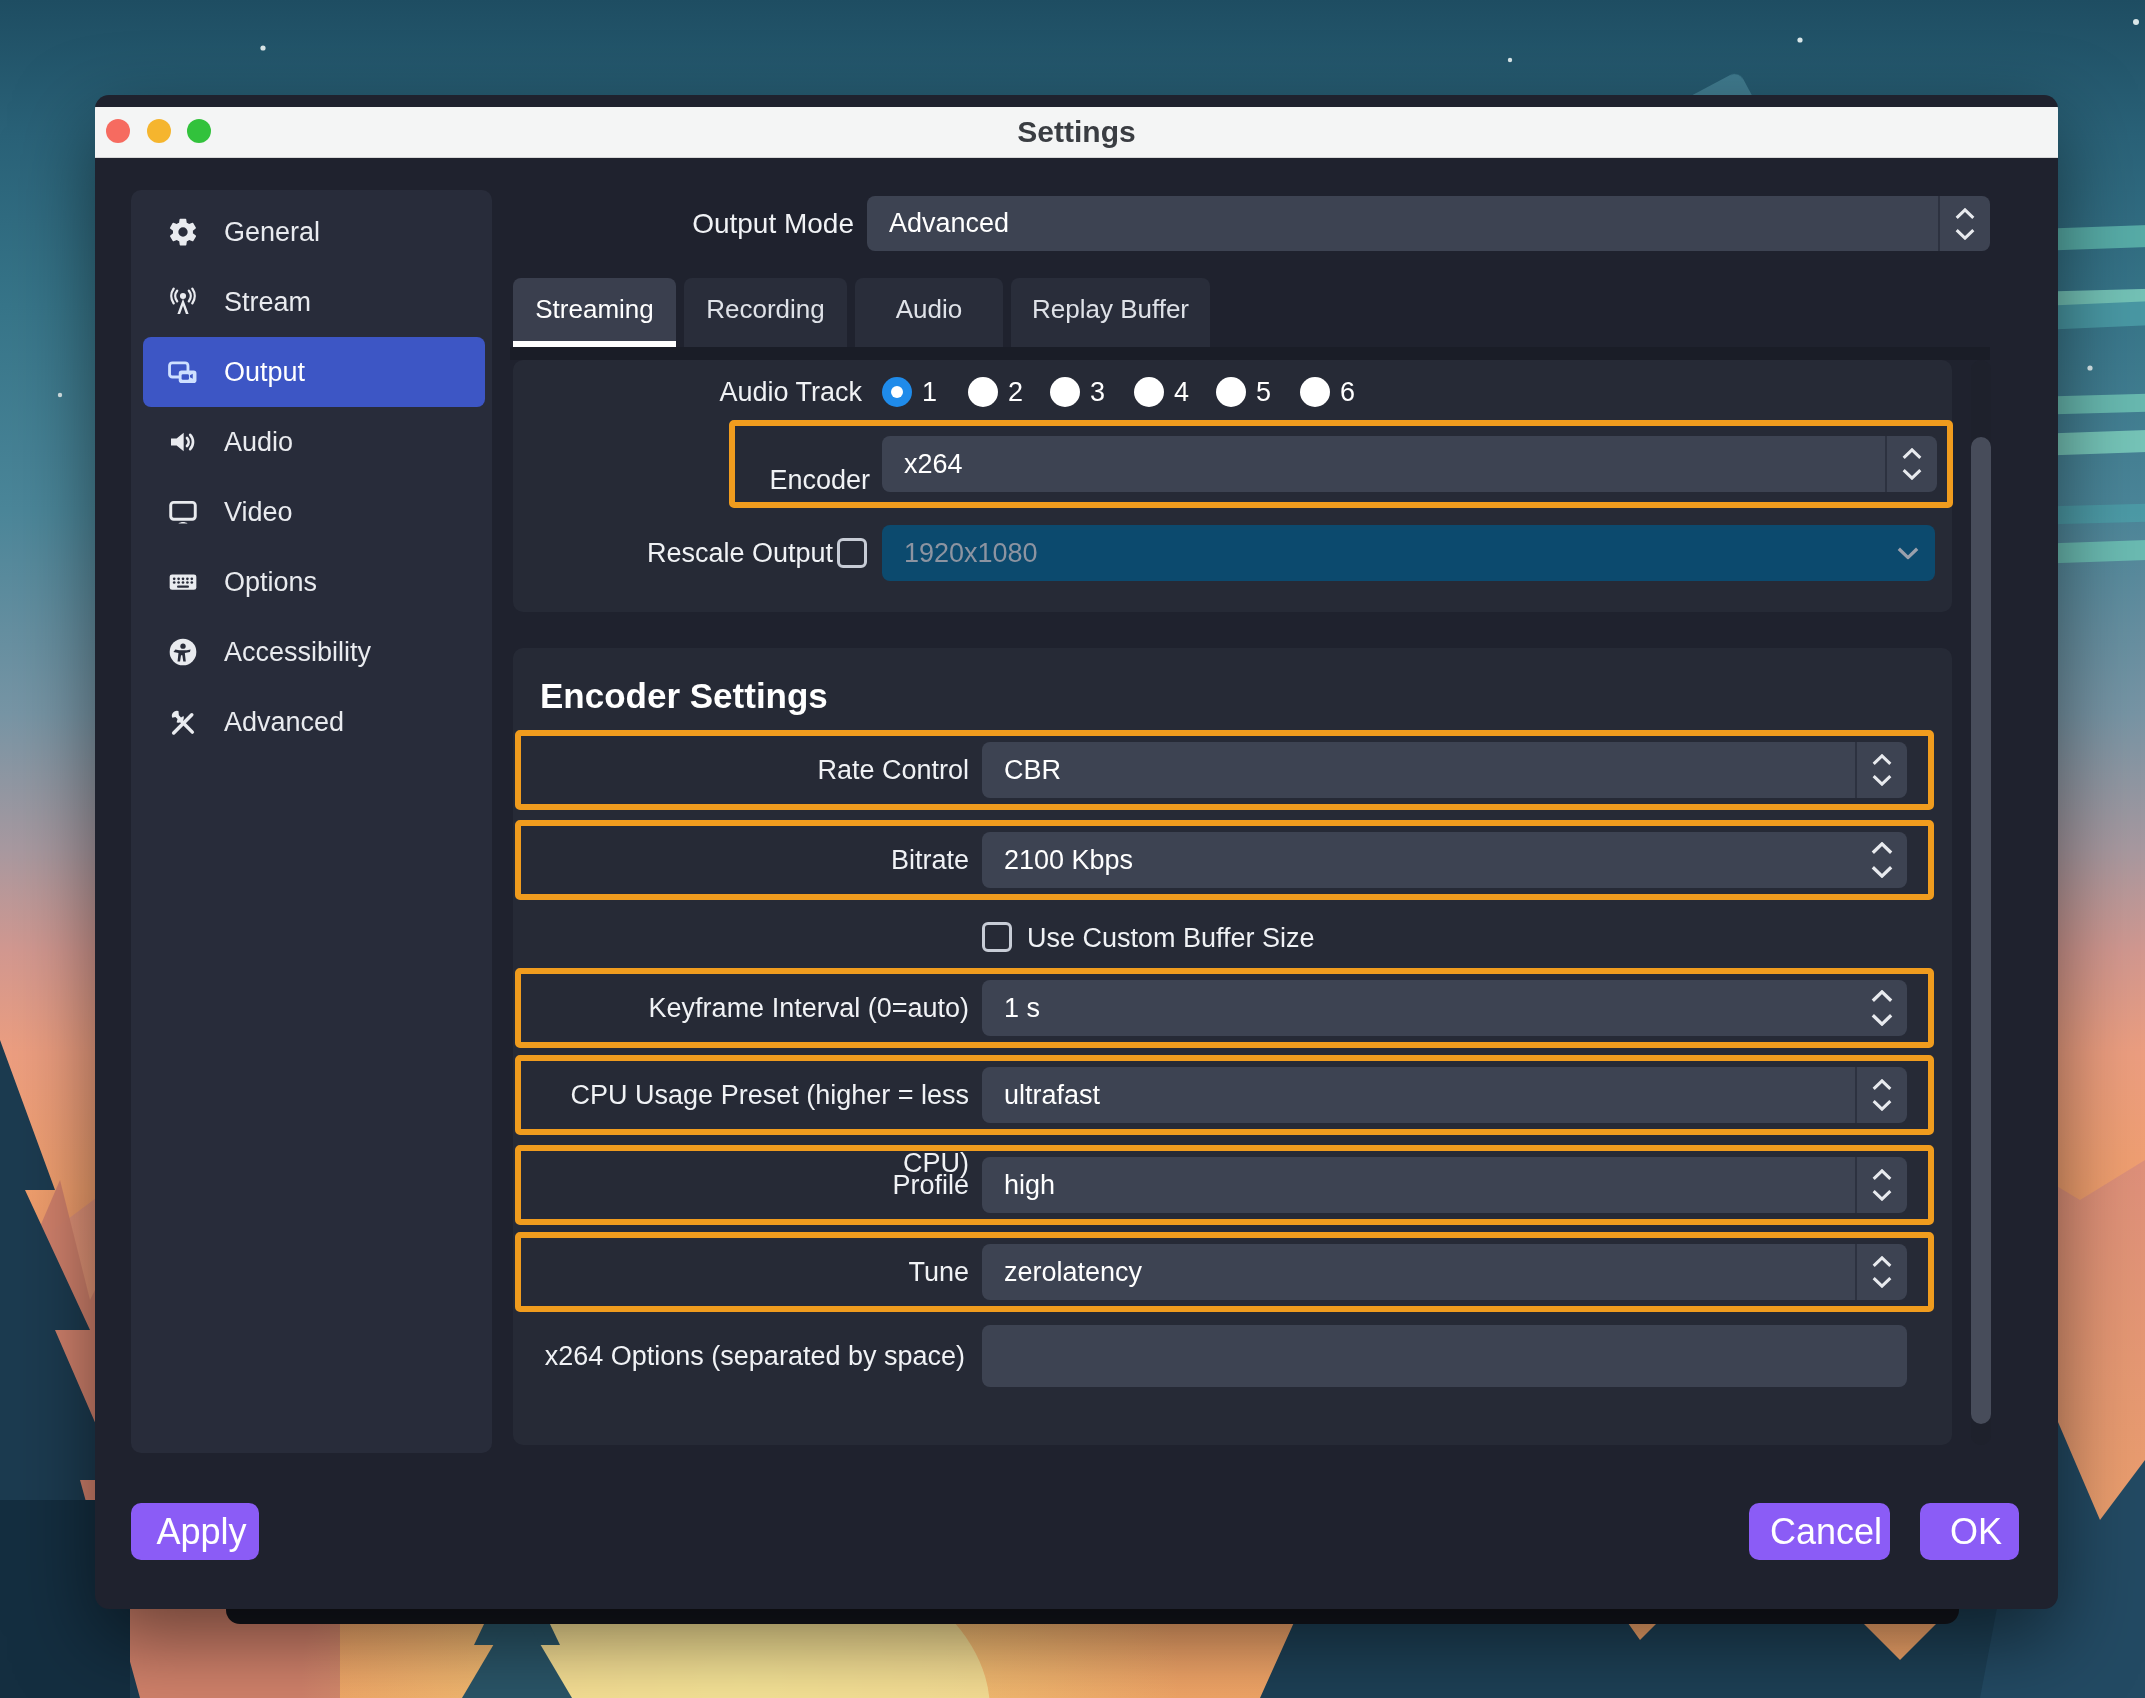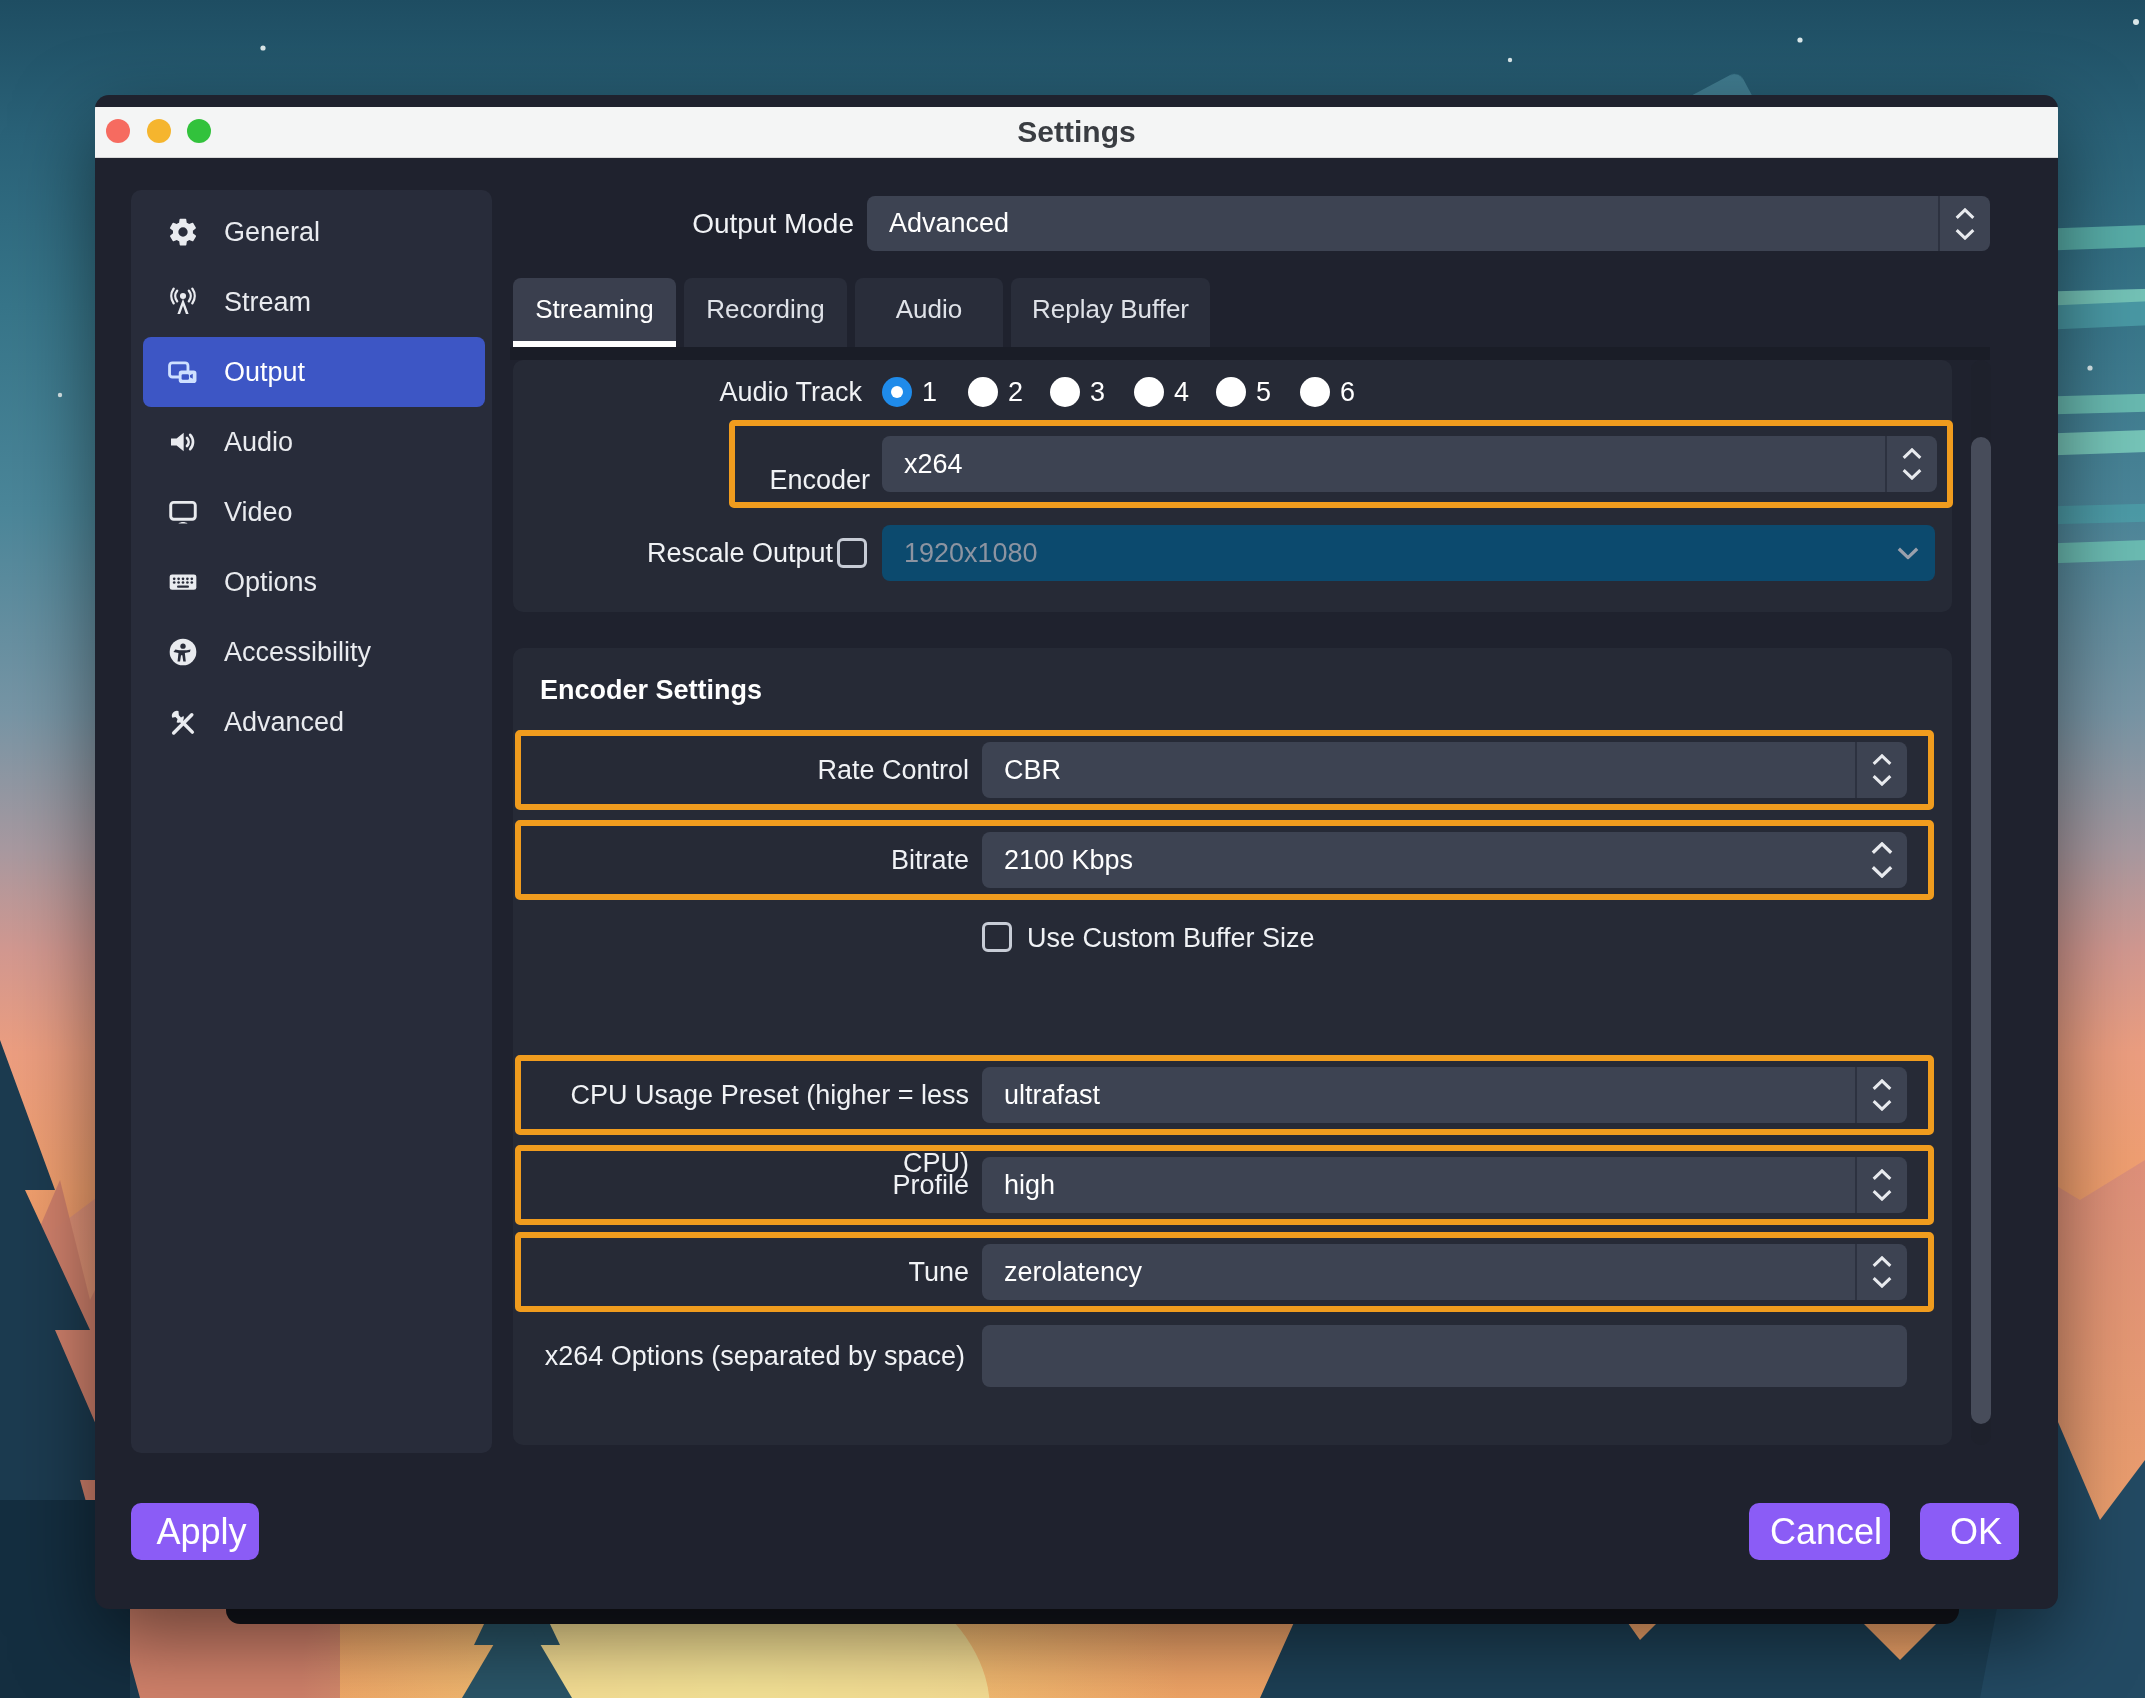--- a/index.html
+++ b/index.html
@@ -41,21 +41,21 @@
   .panel1{top:265px;width:1439px;height:252px;}
   .panel2{top:553px;width:1439px;height:797px;}
   .plabel{position:absolute;color:#f0f2f5;font-size:27px;text-align:right;}
   .obox{position:absolute;border:6px solid #f09c1e;border-radius:5px;box-sizing:border-box;}
   .radio{position:absolute;width:30px;height:30px;border-radius:50%;background:#fff;}
   .radio.on{background:#1f8bea;}
   .radio.on::after{content:"";position:absolute;left:9px;top:9px;width:12px;height:12px;border-radius:50%;background:#fff;}
   .rnum{position:absolute;color:#fff;font-size:27px;height:30px;line-height:30px;}
   .checkbox{position:absolute;width:30px;height:30px;border:3px solid #c7ccd6;border-radius:6px;box-sizing:border-box;background:transparent;}
   .cblabel{position:absolute;color:#f0f2f5;font-size:27px;height:30px;line-height:32px;text-align:left;}
-  .heading{position:absolute;left:27px;top:22px;color:#fff;font-size:27px;font-weight:700;height:40px;line-height:40px;}
+  .heading{position:absolute;left:27px;top:28px;color:#fff;font-size:35px;font-weight:700;height:40px;line-height:40px;}
   .textinput{position:absolute;background:#3d4352;border-radius:8px;}
 
   .sb-track{position:absolute;left:1876px;top:265px;width:20px;height:1085px;background:#1e212c;border-radius:10px;}
   .sb-thumb{position:absolute;left:0;top:77px;width:20px;height:987px;background:#474c5a;border-radius:10px;}
 
   .btn{position:absolute;top:1408px;height:57px;background:#8b5cf6;border:none;border-radius:10px;color:#fff;font-size:36px;font-family:inherit;display:flex;align-items:center;justify-content:center;padding-left:19px;}
 </style>
 </head>
 <body>
 
@@ -336,20 +336,34 @@
             <svg class="ch" width="22" height="13" viewBox="0 0 12 7">
                 <path d="M1 1.2 6 6l5-4.8" fill="none" stroke="#e8eaee" stroke-width="1.8"></path>
               </svg>
           </span>
         </div>
       </div>
 
       <span class="checkbox" style="left:469px;top:274px"></span>
       <div class="cblabel" style="left:514px;top:274px">Use Custom Buffer Size</div>
 
+      <div class="obox" style="left:2px;top:320px;width:1419px;height:80px">
+        <div class="plabel" style="left:0;top:0;width:448px;height:68px;line-height:68px">Keyframe Interval (0=auto)</div>
+        <div class="field" style="left:461px;top:6px;width:925px;height:56px">
+          <span>1 s</span>
+          <span class="stepper spread">
+            <svg class="ch" width="22" height="13" viewBox="0 0 12 7">
+                <path d="M1 5.8 6 1l5 4.8" fill="none" stroke="#e8eaee" stroke-width="1.8"></path>
+              </svg>
+            <svg class="ch" width="22" height="13" viewBox="0 0 12 7">
+                <path d="M1 1.2 6 6l5-4.8" fill="none" stroke="#e8eaee" stroke-width="1.8"></path>
+              </svg>
+          </span>
+        </div>
+      </div>
 
       <div class="obox" style="left:2px;top:407px;width:1419px;height:80px">
         <div class="plabel" style="left:0;top:0;width:448px;height:68px;line-height:68px">CPU Usage Preset (higher = less CPU)</div>
         <div class="field" style="left:461px;top:6px;width:925px;height:56px">
           <span>ultrafast</span>
           <span class="stepper">
             <svg class="ch" width="20" height="12" viewBox="0 0 12 7">
                 <path d="M1 5.8 6 1l5 4.8" fill="none" stroke="#e8eaee" stroke-width="1.8"></path>
               </svg>
             <svg class="ch" width="20" height="12" viewBox="0 0 12 7">

